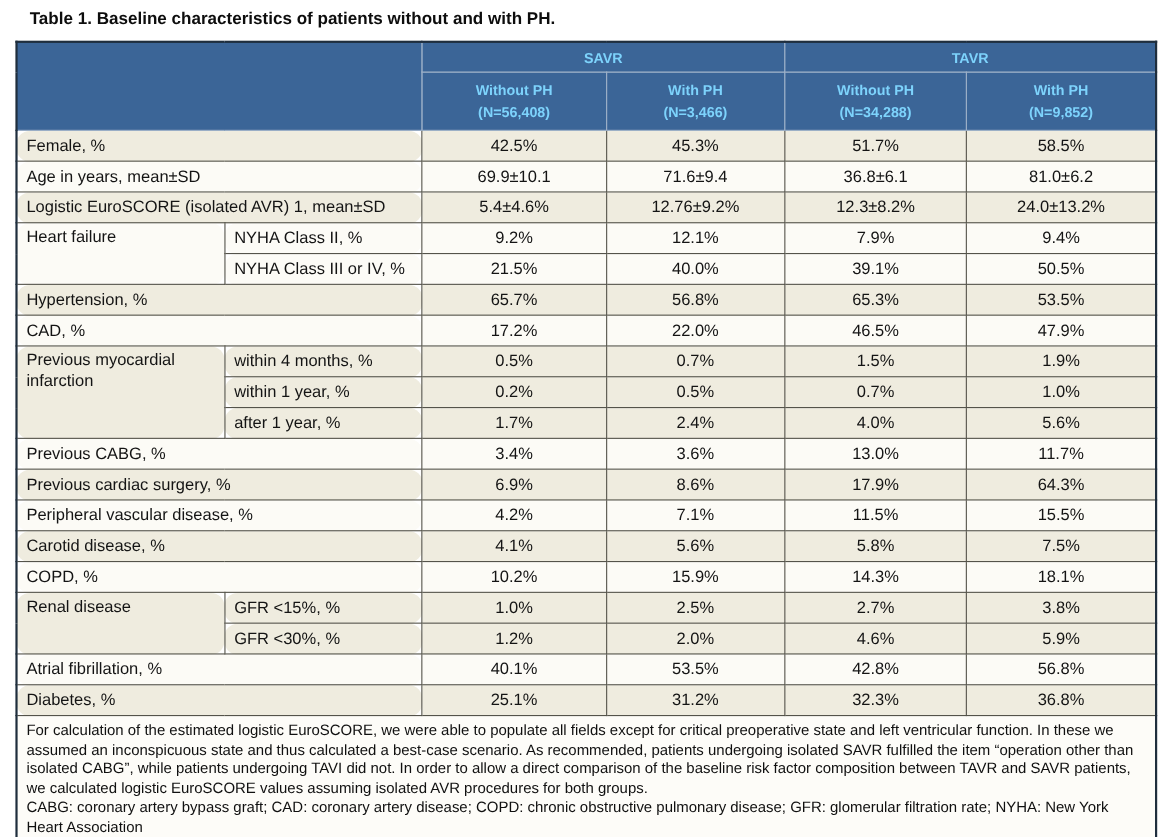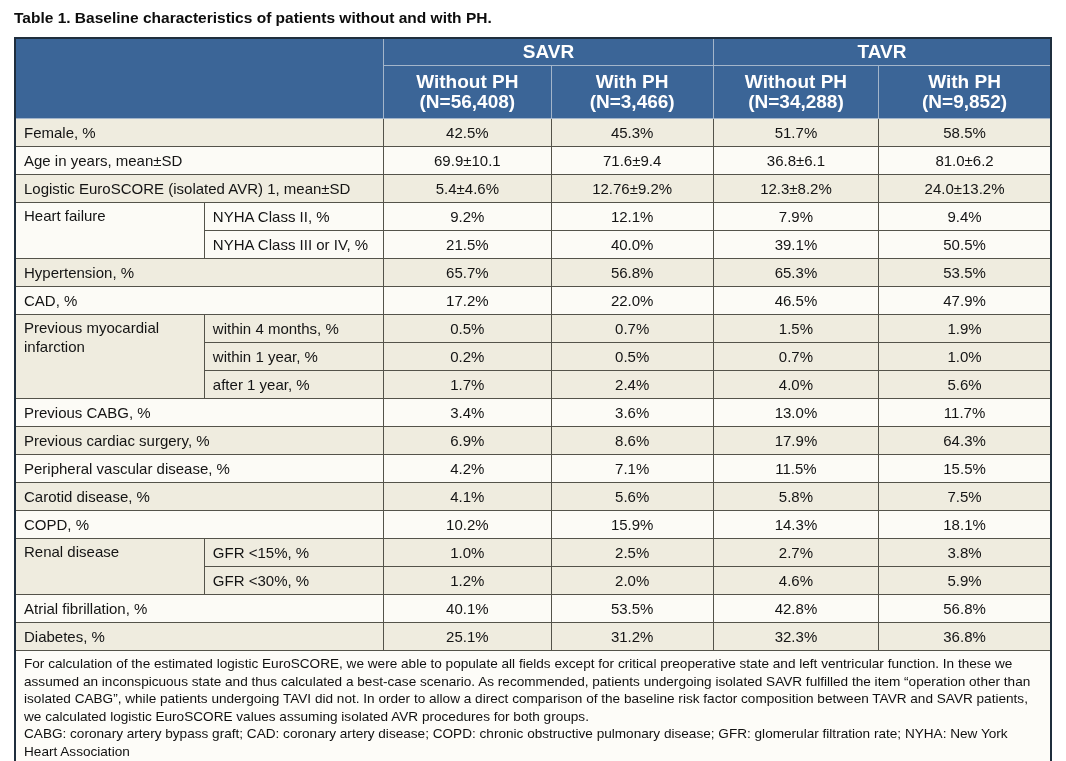--- a/index.html
+++ b/index.html
@@ -4,50 +4,50 @@
 <style>
   html,body { margin:0; padding:0; }
   body {
     width:1066px; height:761px; background:#ffffff;
     font-family:"Liberation Sans", sans-serif;
     color:#111; overflow:hidden;
   }
   .page { padding:5px 14px 0 14px; }
   .table-title {
     font-size:15.5px; font-weight:bold; color:#0d0d0d;
-    margin:4px 0 10px 0; white-space:nowrap;
+    margin:4px 0 10px 13px; white-space:nowrap;
   }
   table.tbl {
     border-collapse:collapse; table-layout:fixed;
     width:1038px; border:2px solid #1f2e3d;
   }
   col.c-group { width:189px; }
   col.c-sub   { width:179px; }
   col.c-v1    { width:167px; }
   col.c-v2    { width:162px; }
   col.c-v3    { width:165px; }
   col.c-v4    { width:172px; }
 
   thead th {
-    background:#3b6597; color:#ffffff; font-weight:bold;
-    font-size:19px; text-align:center;
+    background:#3b6597; color:#7dd3fc; font-weight:bold;
+    font-size:13px; text-align:center;
     border:1px solid #a3b5ca; padding:0;
   }
   thead { border-bottom:1px solid #1f2e3d; }
   thead tr.group-row th { height:26px; }
   thead tr.sub-row th { height:48px; line-height:20px; padding:2px 0; }
   th.corner { border-left:none; }
 
   tbody td {
     font-size:15px; color:#141414;
     border:1px solid #54534a;
     height:25px; padding:1px 8px;
     line-height:19px;
   }
-  td.label { text-align:left; }
+  td.label { text-align:left;border-radius:12px; }
   td.value { text-align:center; }
   td.group-cell { vertical-align:top; padding-top:3px; }
   tr.beige td { background:#efecdf; }
   tr.white td { background:#fcfbf6; }
 
   tr.footnote-row td {
     background:#fdfcf8; text-align:left;
     font-size:13.6px; line-height:17.6px;
     padding:4px 8px 6px 8px; height:auto;
     color:#101010;

